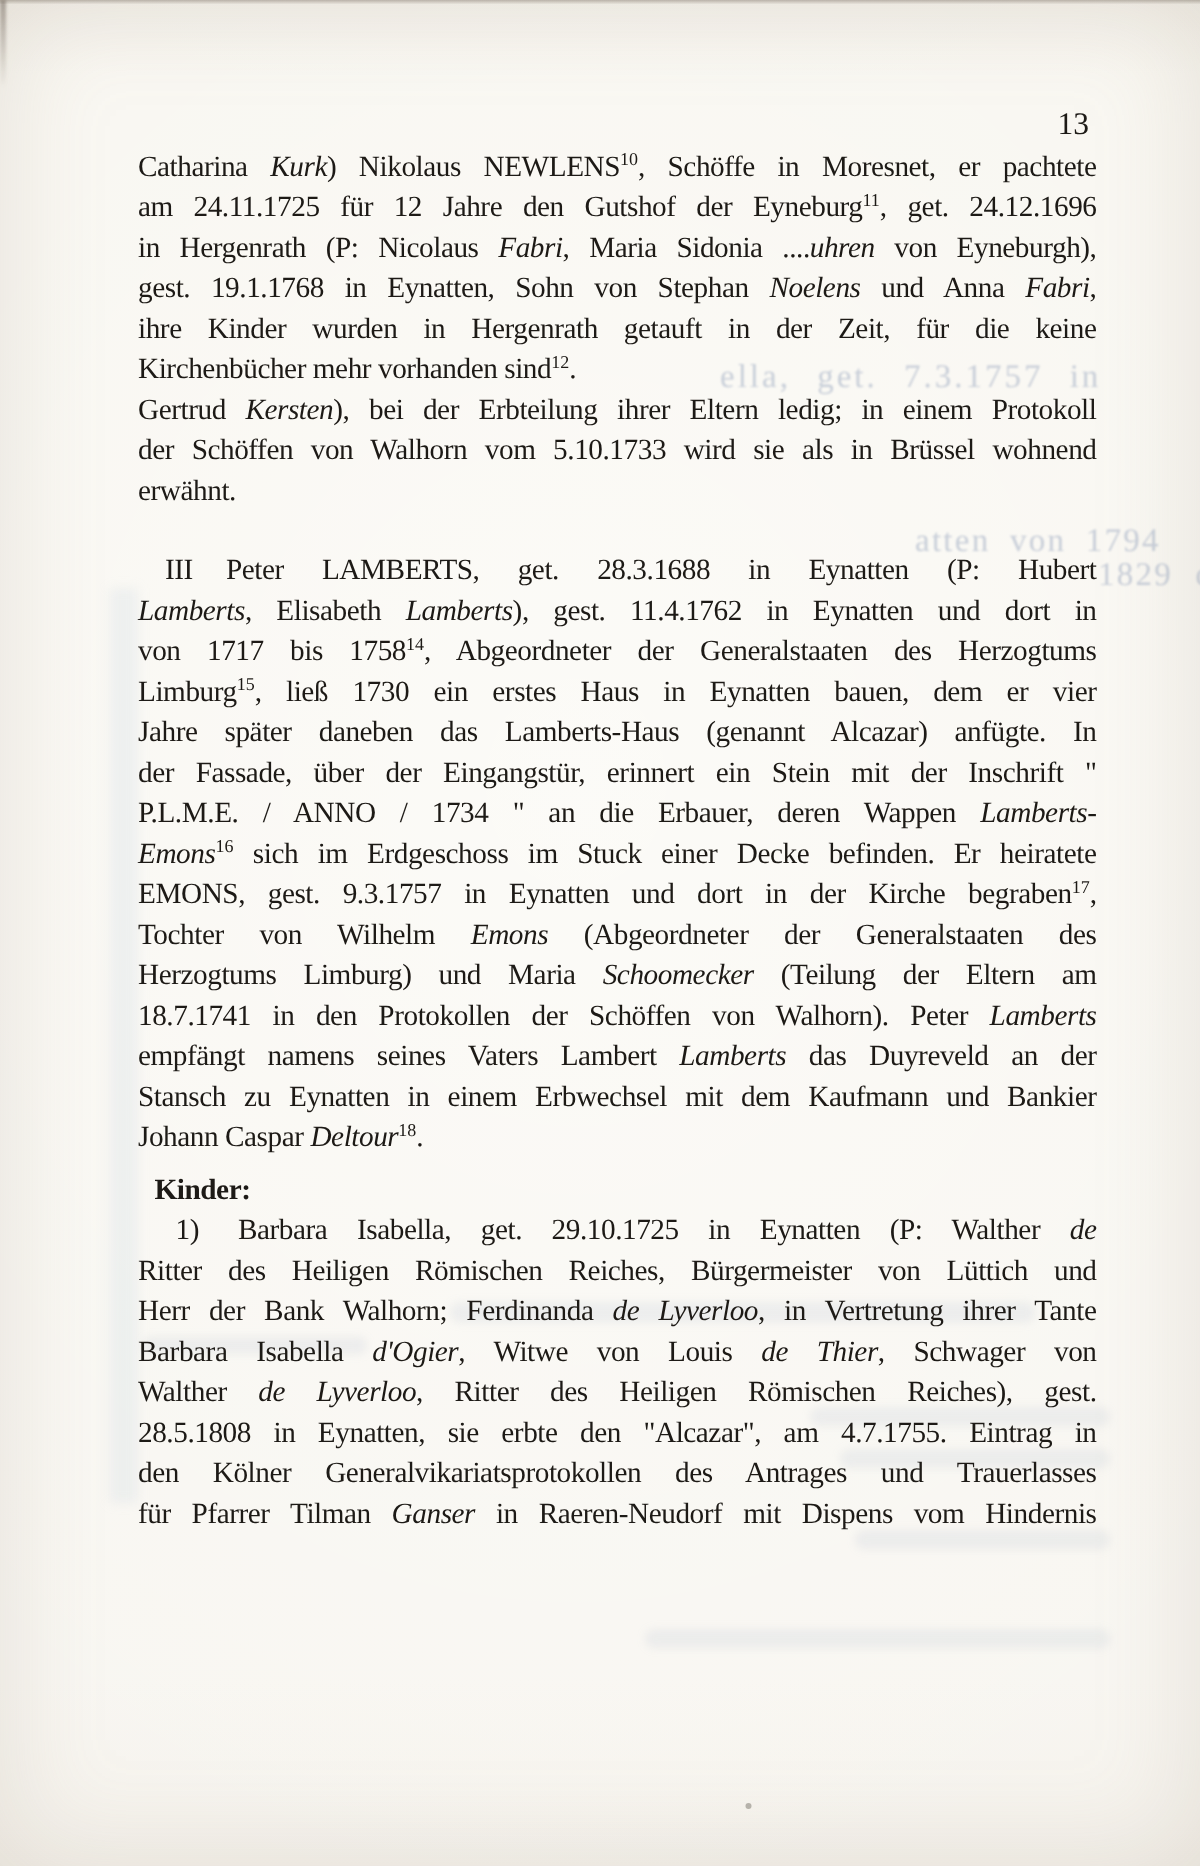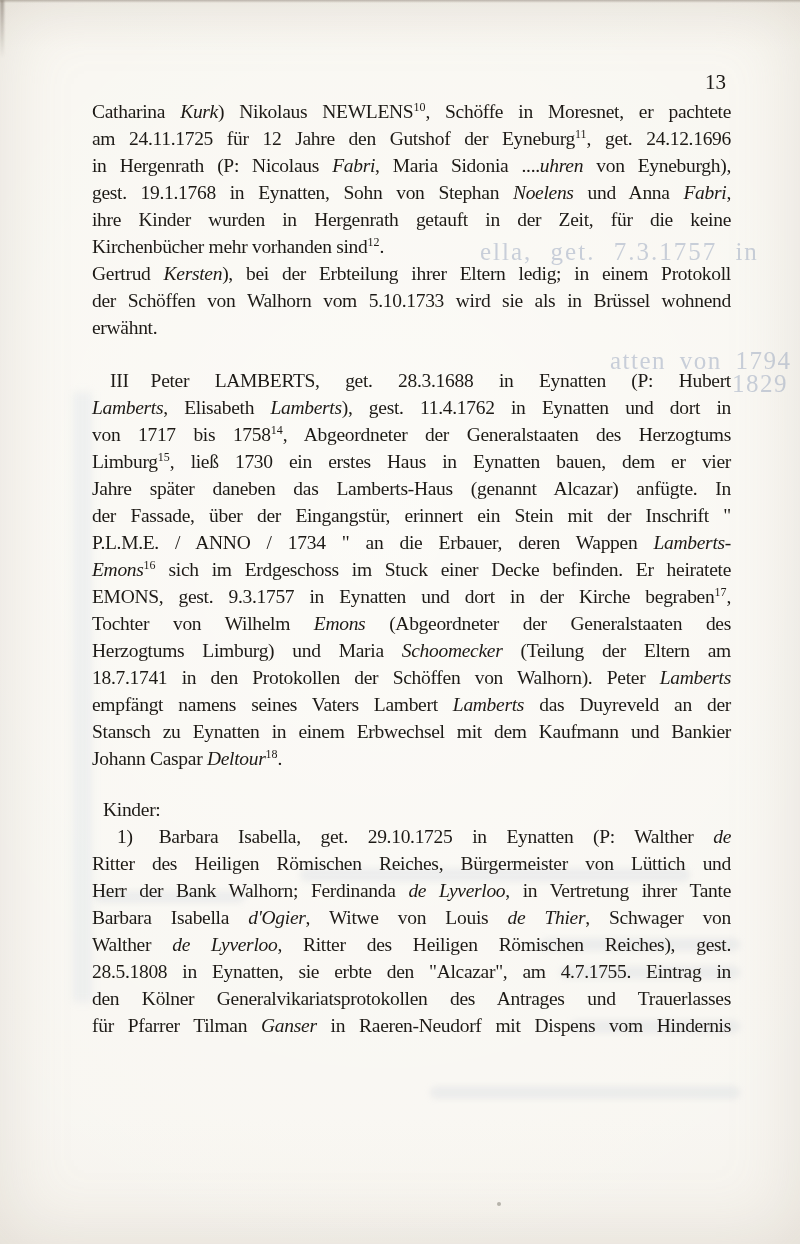--- a/index.html
+++ b/index.html
@@ -45,21 +45,21 @@
   .tl sup {
     font-size: 12px; line-height: 0; letter-spacing: 0;
     vertical-align: baseline; position: relative; top: -7px;
   }
   .tl i { }
   .tab { display: inline-block; }
   
   .ghost {
     position: absolute;
     color: rgba(130,148,178,0.42);
-    font-size: 25px;
+    font-size: 22px;
     filter: blur(0.6px);
     white-space: nowrap;
     font-family: "Liberation Serif", "DejaVu Serif", serif;
   }
   .blob {
     position: absolute;
     background: rgba(150,165,190,0.12);
     filter: blur(3px);
     border-radius: 6px;
   }
@@ -111,21 +111,21 @@
         <div class="tl just">P.L.M.E. / ANNO / 1734 " an die Erbauer, deren Wappen <i>Lamberts-</i></div>
         <div class="tl just"><i>Emons</i><sup>16</sup> sich im Erdgeschoss im Stuck einer Decke befinden. Er heiratete</div>
         <div class="tl just">EMONS, gest. 9.3.1757 in Eynatten und dort in der Kirche begraben<sup>17</sup>,</div>
         <div class="tl just">Tochter von Wilhelm <i>Emons</i> (Abgeordneter der Generalstaaten des</div>
         <div class="tl just">Herzogtums Limburg) und Maria <i>Schoomecker</i> (Teilung der Eltern am</div>
         <div class="tl just">18.7.1741 in den Protokollen der Schöffen von Walhorn). Peter <i>Lamberts</i></div>
         <div class="tl just">empfängt namens seines Vaters Lambert <i>Lamberts</i> das Duyreveld an der</div>
         <div class="tl just">Stansch zu Eynatten in einem Erbwechsel mit dem Kaufmann und Bankier</div>
         <div class="tl">Johann Caspar <i>Deltour</i><sup>18</sup>.</div>
       </div>
-      <div class="para" style="margin-top: 24px;">
+      <div class="para" style="margin-top: 8px; font-weight: bold;">
         <div class="tl"><span class="tab" style="width: 11px;"></span>Kinder:</div>
       </div>
       <div class="para" style="margin-top: 0px;">
         <div class="tl just"><span class="tab" style="width: 25px;"></span>1)<span class="tab" style="width: 26px;"></span>Barbara Isabella, get. 29.10.1725 in Eynatten (P: Walther <i>de</i></div>
         <div class="tl just">Ritter des Heiligen Römischen Reiches, Bürgermeister von Lüttich und</div>
         <div class="tl just">Herr der Bank Walhorn; Ferdinanda <i>de Lyverloo</i>, in Vertretung ihrer Tante</div>
         <div class="tl just">Barbara Isabella <i>d'Ogier</i>, Witwe von Louis <i>de Thier</i>, Schwager von</div>
         <div class="tl just">Walther <i>de Lyverloo</i>, Ritter des Heiligen Römischen Reiches), gest.</div>
         <div class="tl just">28.5.1808 in Eynatten, sie erbte den "Alcazar", am 4.7.1755. Eintrag in</div>
         <div class="tl just">den Kölner Generalvikariatsprotokollen des Antrages und Trauerlasses</div>

